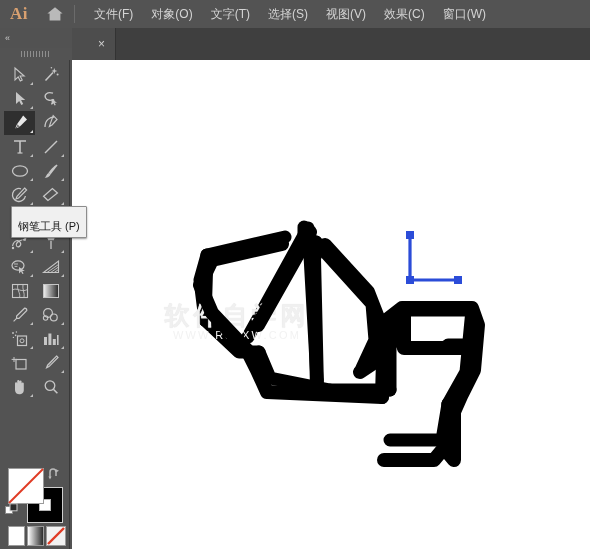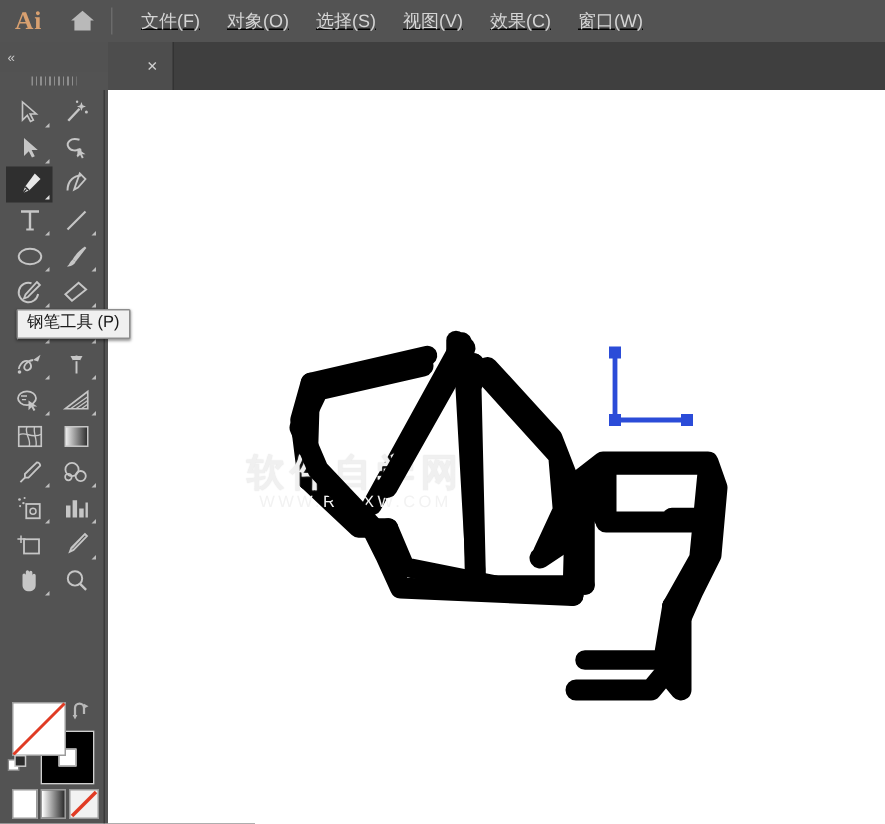--- a/index.html
+++ b/index.html
@@ -18,21 +18,21 @@
   }
   .ai-logo{
     width:38px;height:28px;display:flex;align-items:center;justify-content:center;
     color:#d8a070;font-size:17px;font-weight:bold;
     font-family:"Liberation Serif","DejaVu Serif",serif;letter-spacing:0.5px;
   }
   .home-btn{
     width:34px;height:28px;display:flex;align-items:center;justify-content:center;
   }
   .menu-sep{width:1px;height:18px;background:#6b6b6b;margin:0 4px 0 2px;}
-  .menu-items{display:flex;align-items:center;margin-left:6px;text-decoration:underline;}
+  .menu-items{display:flex;align-items:center;margin-left:6px;}
   .menu-item{
     color:#d4d4d4;font-size:12px;padding:4px 9px;white-space:nowrap;cursor:default;
   }
 
   
   .tabbar{
     position:absolute;left:0;top:28px;width:590px;height:32px;
     background:#3f3f3f;
   }
   .tab-collapse{
@@ -72,21 +72,21 @@
   .tool-cell .tri{
     position:absolute;right:2px;bottom:2px;
     width:0;height:0;border-left:3px solid transparent;
     border-bottom:3px solid #bdbdbd;
   }
 
   
   .tooltip{
     position:absolute;left:11px;top:146px;z-index:50;
     background:#f0f0f0;border:1px solid #8d8d8d;
-    color:#1a1a1a;font-size:11px;padding:0 6px 3px 6px;
+    color:#1a1a1a;font-size:11px;padding:12px 6px 3px 6px;
     white-space:nowrap;border-radius:1px;
     box-shadow:0 1px 2px rgba(0,0,0,0.4);
   }
 
   
   .fillstroke{position:absolute;left:0;top:405px;width:70px;height:70px;}
   .fs-fill{
     position:absolute;left:8px;top:3px;width:36px;height:36px;
     background:#fff;border:1px solid #9b9b9b;box-sizing:border-box;
   }
@@ -142,20 +142,21 @@
     <div class="ai-logo">Ai</div>
     <div class="home-btn">
       <svg width="18" height="16" viewBox="0 0 18 16" aria-hidden="true">
         <path d="M9 1.2 L1.4 7.6 L3.6 7.6 L3.6 14.4 L14.4 14.4 L14.4 7.6 L16.6 7.6 Z" fill="#b9b9b9"></path>
       </svg>
     </div>
     <div class="menu-sep"></div>
     <div class="menu-items">
       <div class="menu-item">文件(F)</div>
       <div class="menu-item">对象(O)</div>
+      <div class="menu-item">文字(T)</div>
       <div class="menu-item">选择(S)</div>
       <div class="menu-item">视图(V)</div>
       <div class="menu-item">效果(C)</div>
       <div class="menu-item">窗口(W)</div>
     </div>
   </div>
 
   <div class="tabbar">
     <div class="tab-collapse">«</div>
     <div class="tab-grip">

